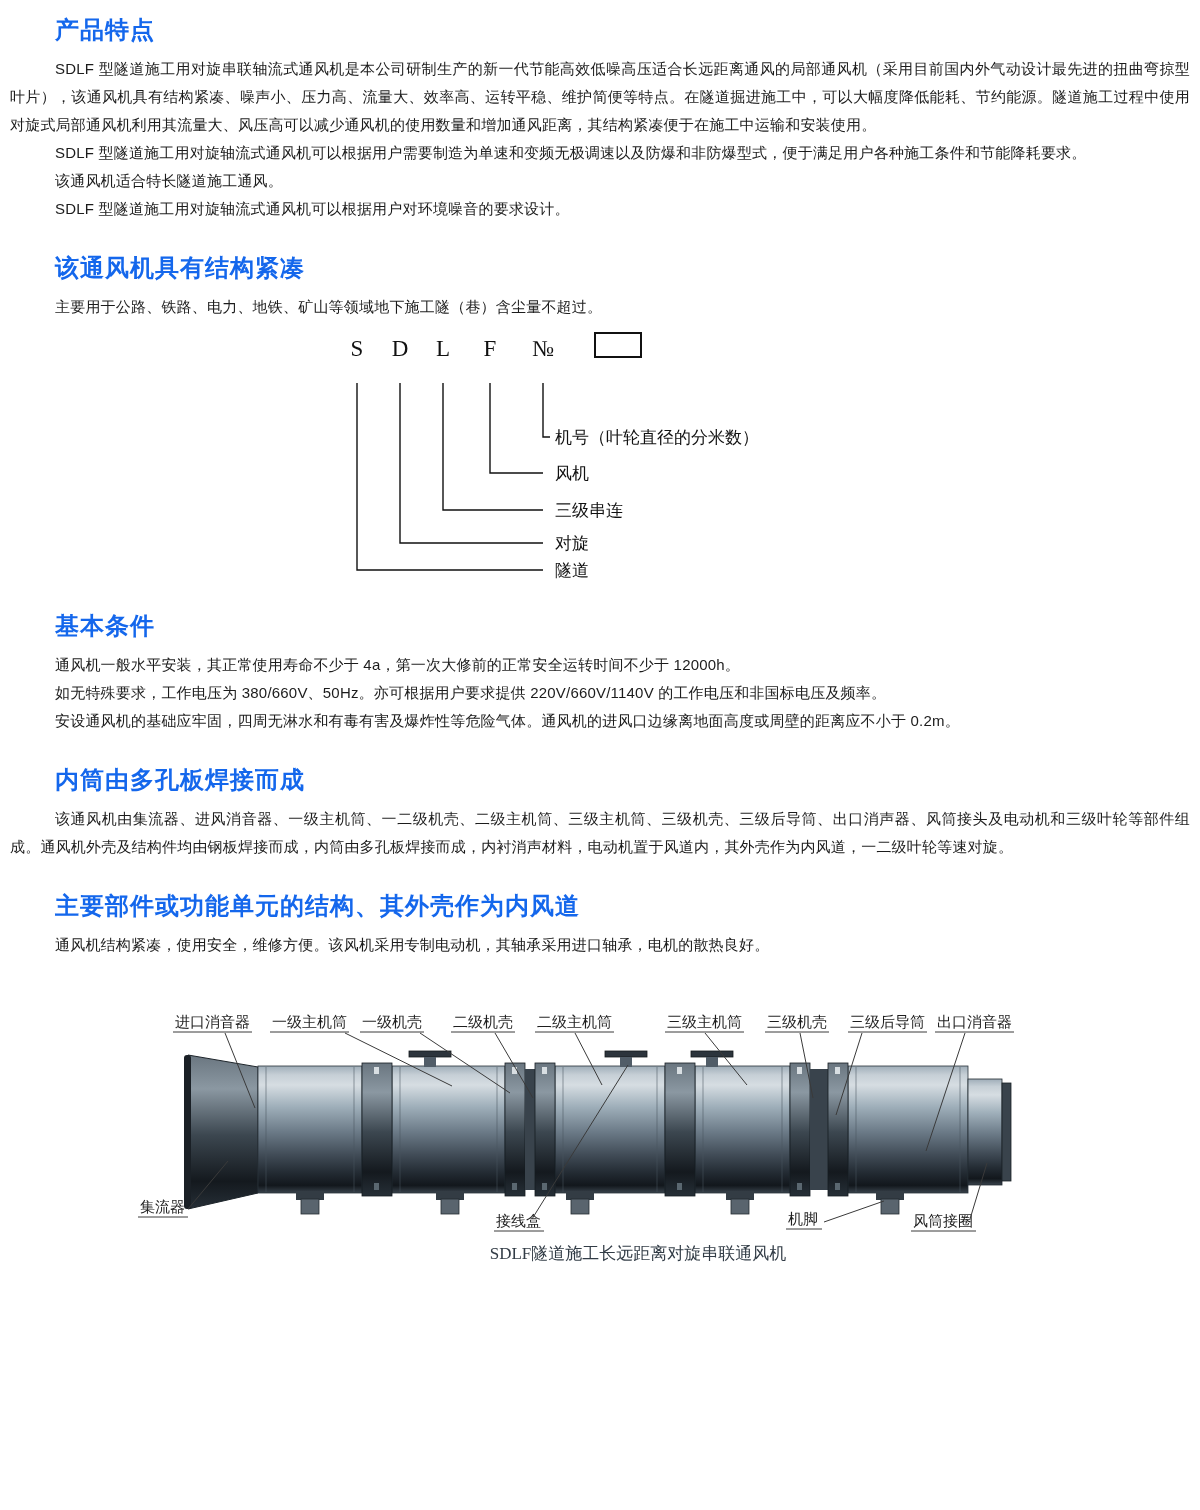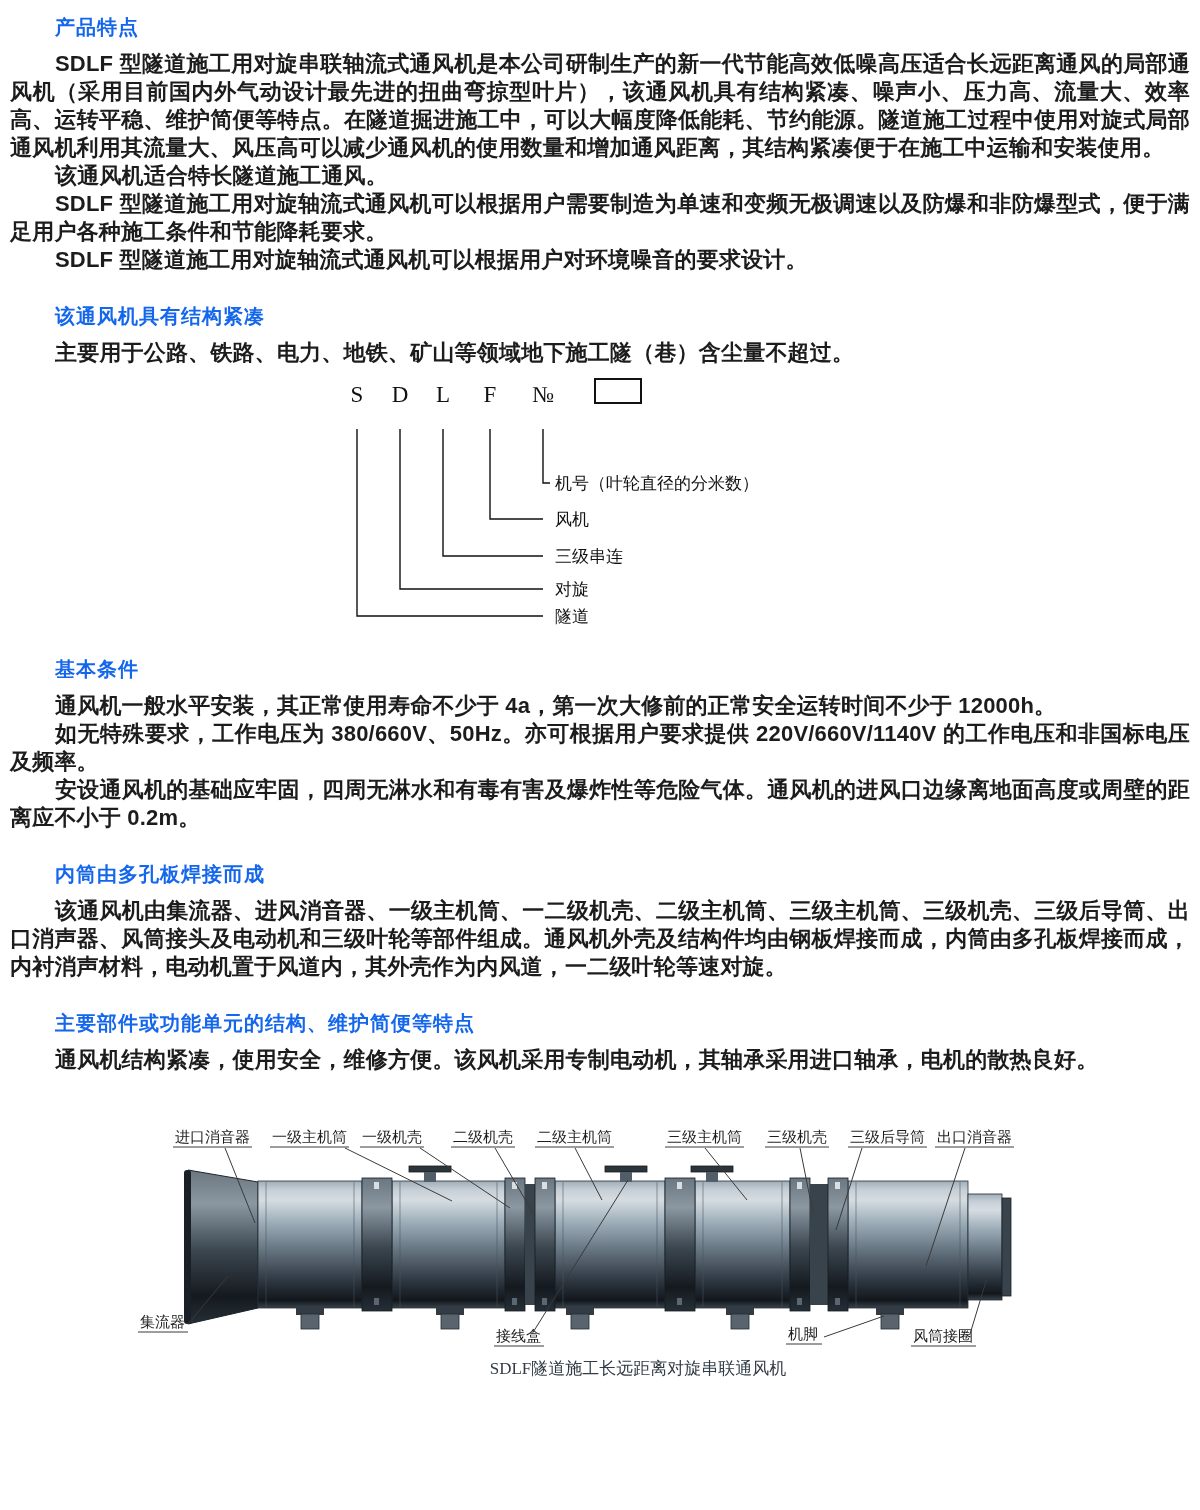--- a/index.html
+++ b/index.html
@@ -5,35 +5,34 @@
   html,body{margin:0;padding:0;background:#ffffff;}
   body{
     width:1200px;
     font-family:"Liberation Sans","DejaVu Sans",sans-serif;
     color:#1c1c1c;
     -webkit-font-smoothing:antialiased;
   }
   .page{padding:6px 10px 30px 10px;}
   h2.sec{
     color:#1467ec;
-    font-size:20px;
+    font-size:24px;
     font-weight:bold;
     margin:29px 0 9px 45px;
     letter-spacing:1px;
   }
   h2.sec.first{margin-top:8px;}
   p.body-p{
-    font-size:22px;
+    font-size:15px;
     line-height:28px;
     margin:0;
     text-align:justify;
     text-indent:45px;
     letter-spacing:0.2px;
     word-break:break-all;
-    font-weight:bold;
   }
   .model-diagram{
     position:relative;
     height:256px;
     margin-top:4px;
   }
   .fan-diagram{
     position:relative;
     height:306px;
     margin-top:44px;
@@ -41,22 +40,22 @@
   svg{display:block;}
   .svg-label{font-family:"Liberation Serif","DejaVu Serif",serif;}
 </style>
 </head>
 <body>
 
 <div class="page">
 
   <h2 class="sec first">产品特点</h2>
   <p class="body-p">SDLF 型隧道施工用对旋串联轴流式通风机是本公司研制生产的新一代节能高效低噪高压适合长远距离通风的局部通风机（采用目前国内外气动设计最先进的扭曲弯掠型叶片），该通风机具有结构紧凑、噪声小、压力高、流量大、效率高、运转平稳、维护简便等特点。在隧道掘进施工中，可以大幅度降低能耗、节约能源。隧道施工过程中使用对旋式局部通风机利用其流量大、风压高可以减少通风机的使用数量和增加通风距离，其结构紧凑便于在施工中运输和安装使用。</p>
+  <p class="body-p">SDLF 型隧道施工用对旋轴流式通风机可以根据用户需要制造为单速和变频无极调速以及防爆和非防爆型式，便于满足用户各种施工条件和节能降耗要求。</p>
   <p class="body-p">该通风机适合特长隧道施工通风。</p>
-  <p class="body-p">SDLF 型隧道施工用对旋轴流式通风机可以根据用户需要制造为单速和变频无极调速以及防爆和非防爆型式，便于满足用户各种施工条件和节能降耗要求。</p>
   <p class="body-p">SDLF 型隧道施工用对旋轴流式通风机可以根据用户对环境噪音的要求设计。</p>
 
   <h2 class="sec">该通风机具有结构紧凑</h2>
   <p class="body-p">主要用于公路、铁路、电力、地铁、矿山等领域地下施工隧（巷）含尘量不超过。</p>
 
 
   <div class="model-diagram">
     <svg width="1200" height="256" viewBox="0 0 1200 256">
       <g font-size="23" fill="#111" class="svg-label" text-anchor="middle">
         <text x="347" y="31">S</text>
@@ -86,21 +85,21 @@
   </div>
 
   <h2 class="sec">基本条件</h2>
   <p class="body-p">通风机一般水平安装，其正常使用寿命不少于 4a，第一次大修前的正常安全运转时间不少于 12000h。</p>
   <p class="body-p">如无特殊要求，工作电压为 380/660V、50Hz。亦可根据用户要求提供 220V/660V/1140V 的工作电压和非国标电压及频率。</p>
   <p class="body-p">安设通风机的基础应牢固，四周无淋水和有毒有害及爆炸性等危险气体。通风机的进风口边缘离地面高度或周壁的距离应不小于 0.2m。</p>
 
   <h2 class="sec">内筒由多孔板焊接而成</h2>
   <p class="body-p">该通风机由集流器、进风消音器、一级主机筒、一二级机壳、二级主机筒、三级主机筒、三级机壳、三级后导筒、出口消声器、风筒接头及电动机和三级叶轮等部件组成。通风机外壳及结构件均由钢板焊接而成，内筒由多孔板焊接而成，内衬消声材料，电动机置于风道内，其外壳作为内风道，一二级叶轮等速对旋。</p>
 
-  <h2 class="sec">主要部件或功能单元的结构、维护简便等特点</h2>
+  <h2 class="sec">主要部件或功能单元的结构、其外壳作为内风道</h2>
   <p class="body-p">通风机结构紧凑，使用安全，维修方便。该风机采用专制电动机，其轴承采用进口轴承，电机的散热良好。</p>
 
   <div class="fan-diagram">
     <svg width="1180" height="306" viewBox="0 0 1180 306">
       <defs>
         <linearGradient id="steel" x1="0" y1="0" x2="0" y2="1">
           <stop offset="0" stop-color="#9fadb8"></stop>
           <stop offset="0.07" stop-color="#c6cfd6"></stop>
           <stop offset="0.15" stop-color="#d6dde2"></stop>
           <stop offset="0.32" stop-color="#9fafba"></stop>

